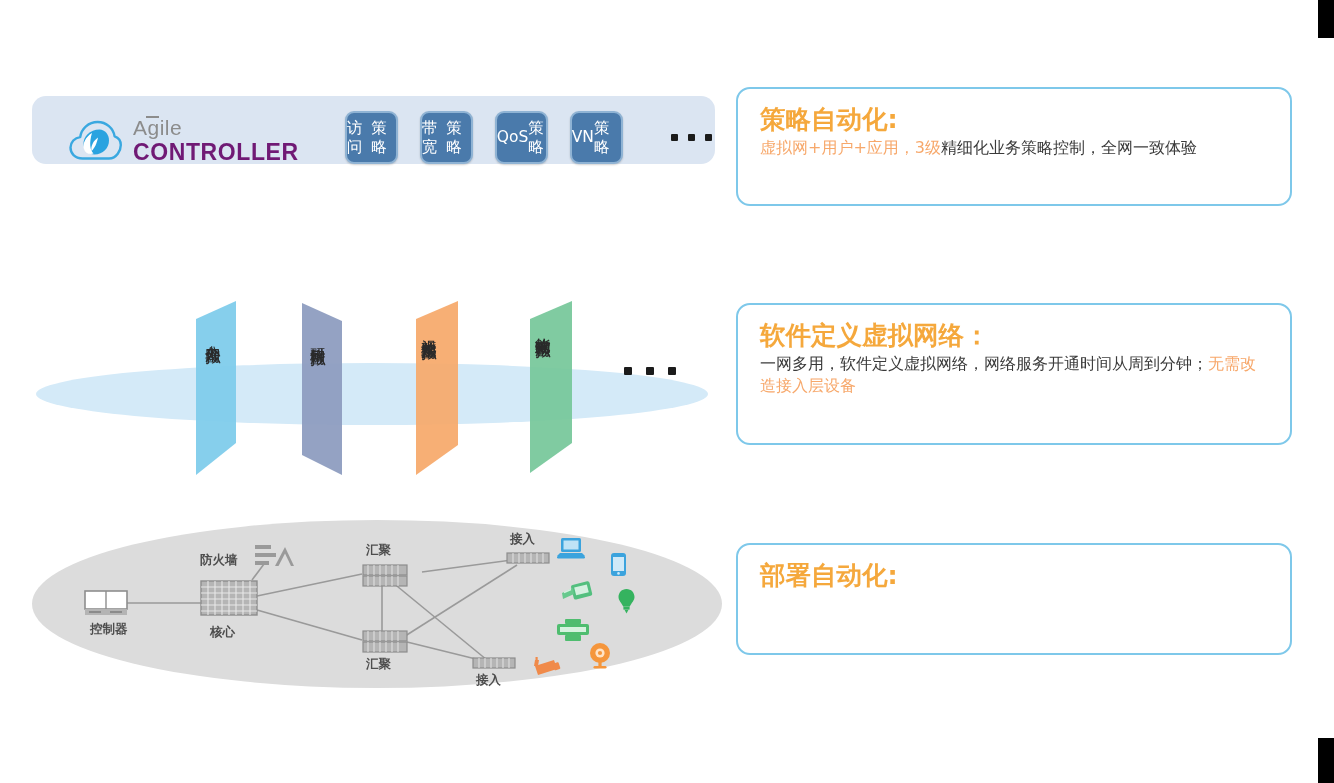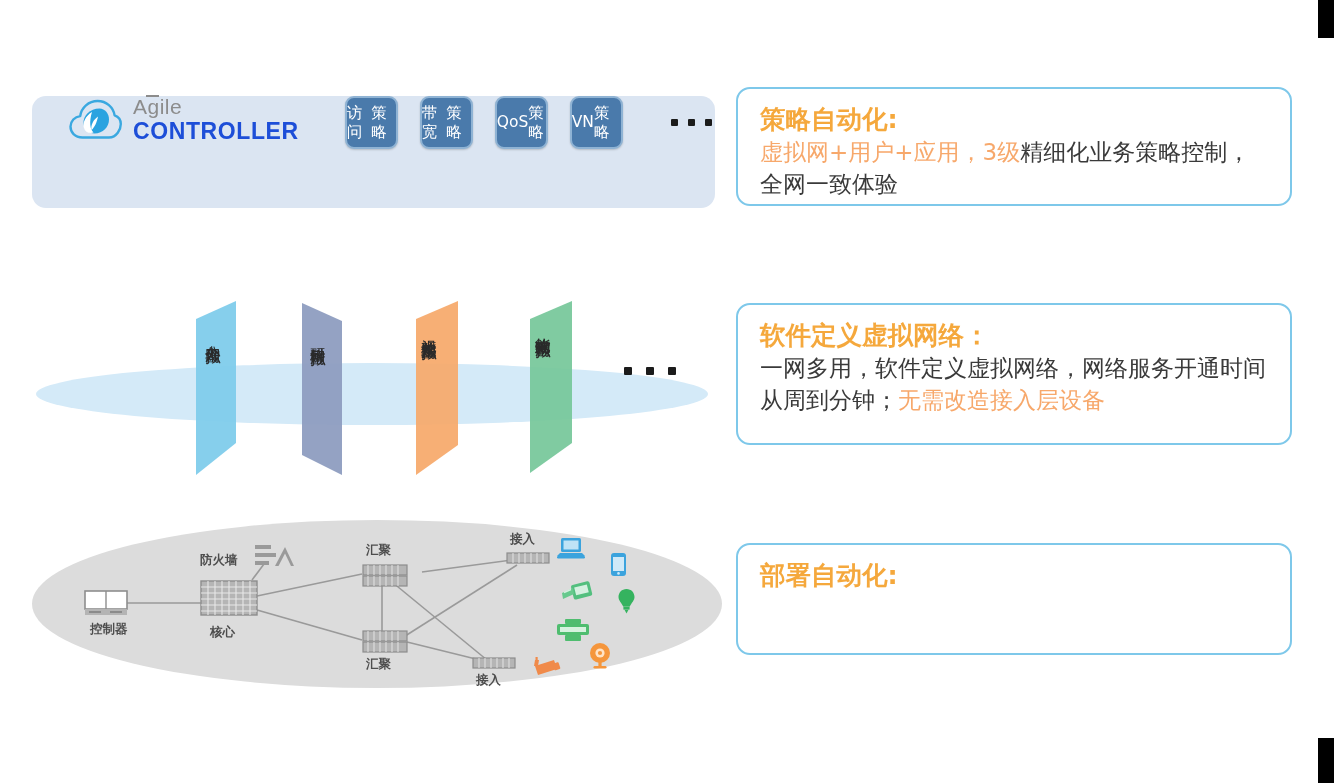--- a/index.html
+++ b/index.html
@@ -12,33 +12,33 @@
   #root { position: relative; width: 1334px; height: 783px; background: #fff; }
 
   
   .edge-bar { position: absolute; right: 0; width: 16px; background: #000; }
   #edge-top { top: 0; height: 38px; }
   #edge-bottom { bottom: 0; height: 45px; }
 
   
   #controller-banner {
     position: absolute; left: 32px; top: 96px;
-    width: 683px; height: 112px;
+    width: 683px; height: 68px;
     background: #dbe5f2; border-radius: 14px;
-    display: flex; align-items: flex-start; padding-left: 36px;
+    display: flex; align-items: flex-end; padding-left: 36px;
   }
   #logo-block { display: flex; align-items: center; gap: 11px; }
   .cloud-svg { display: block; }
   #logo-text { line-height: 1; }
   #logo-agile {
     font-size: 21px; color: #8c8c8c; letter-spacing: .5px;
     font-family: "Liberation Sans", sans-serif; position: relative; display: inline-block;
   }
   #logo-controller {
-    font-size: 23px; font-weight: bold; color: #1d4ed8;
+    font-size: 23px; font-weight: bold; color: #701a75;
     letter-spacing: .6px; margin-top: 3px;
     font-family: "Liberation Sans", sans-serif;
   }
   #policy-chips { display: flex; align-items: center; gap: 22px; margin-left: 46px; }
   .chip {
     width: 53px; height: 53px; border-radius: 9px;
     background: #4a7aab; border: 2px solid #8fb3d4;
     color: #ffffff; font-size: 15.5px; line-height: 19px;
     display: flex; flex-direction: row; align-items: center; justify-content: center;
     font-family: "DejaVu Sans", sans-serif;
@@ -90,21 +90,21 @@
   }
   #card-policy     { top: 87px;  height: 119px; }
   #card-vnservice  { top: 303px; height: 142px; }
   #card-deploy     { top: 543px; height: 112px; }
   .card-title {
     color: #f5a83c; font-weight: bold; font-size: 25.5px;
     font-family: "DejaVu Sans", sans-serif; line-height: 1.15;
     margin-bottom: 3px; white-space: nowrap;
   }
   .card-body {
-    font-size: 23px; color: #3a3a3a; line-height: 1.36;
+    font-size: 16px; color: #3a3a3a; line-height: 1.36;
     font-family: "DejaVu Sans", sans-serif;
   }
   .hl { color: #f7a86b; }
 </style>
 </head>
 <body>
 
 <div id="root">
 
   <div class="edge-bar" id="edge-top"></div>

